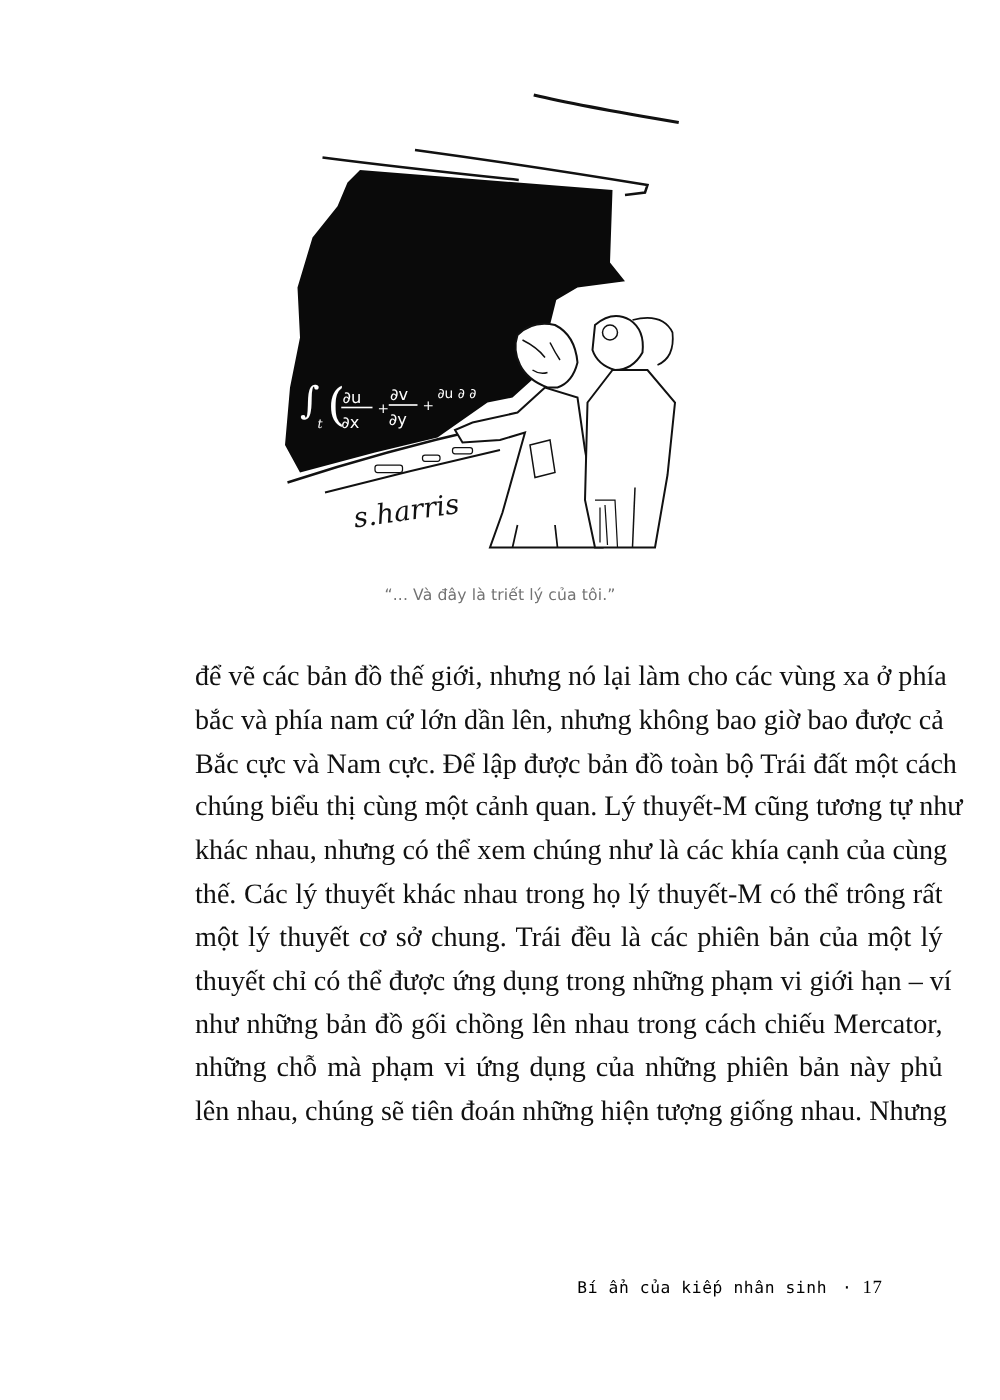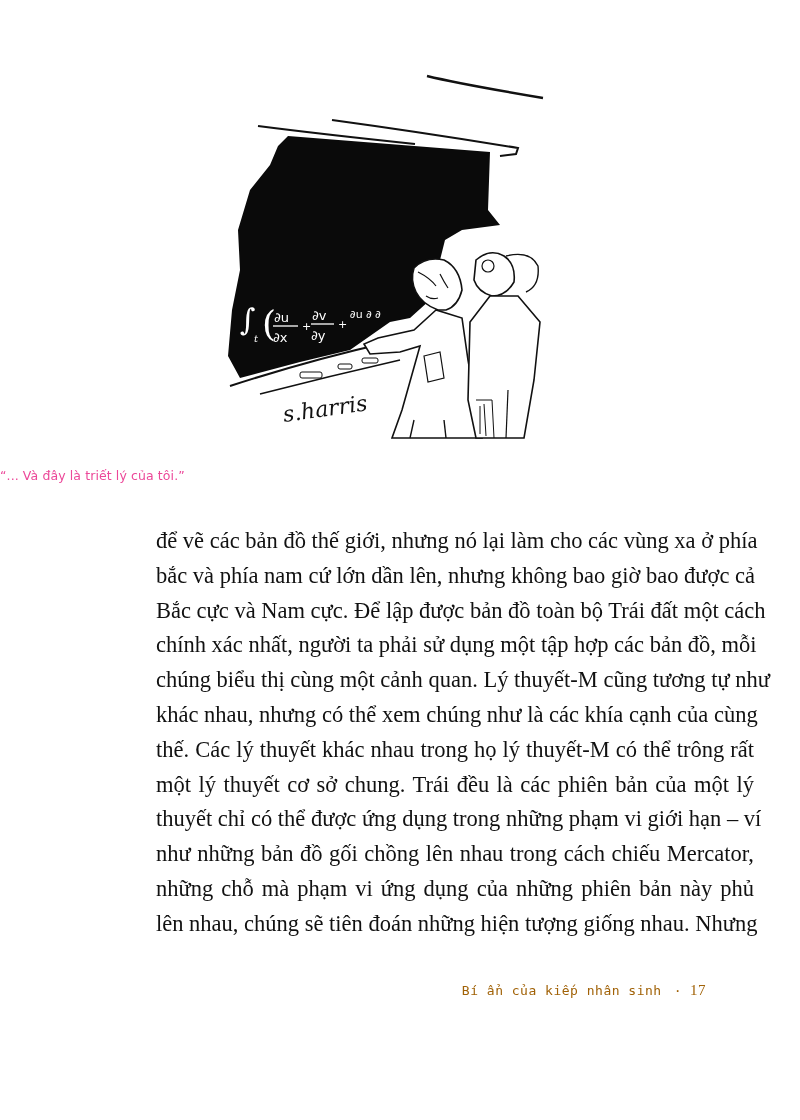--- a/index.html
+++ b/index.html
@@ -1,21 +1,21 @@
 <!DOCTYPE html>
 <html><head>
   <meta charset="utf-8">
   <style>
     html, body { margin: 0; padding: 0; background: #ffffff; }
     body { width: 800px; height: 1120px; position: relative; overflow: hidden; font-family: "Liberation Serif", serif; color: #111; }
     .illustration { position: absolute; left: 200px; top: 60px; width: 400px; height: 380px; }
-    .caption { position: absolute; left: 0; width: 800px; top: 468px; font-family: "DejaVu Sans", sans-serif; font-size: 12.5px; color: #ec4899; letter-spacing: 0.1px; }
+    .caption { position: absolute; left: 0; width: 800px; top: 468px; text-align: center; font-family: "DejaVu Sans", sans-serif; font-size: 12.5px; color: #737373; letter-spacing: 0.1px; }
     .body-text { position: absolute; left: 112px; top: 524px; width: 598px; margin-left: 44px; }
     .line { display: block; font-size: 22.5px; line-height: 34.8px; height: 34.8px; white-space: nowrap; text-align: justify; text-align-last: justify; }
-    .footer { position: absolute; top: 982px; right: 94px; font-family: "DejaVu Sans Mono", monospace; font-size: 13px; color: #a16207; letter-spacing: 0.5px; }
+    .footer { position: absolute; top: 1022px; right: 94px; font-family: "DejaVu Sans Mono", monospace; font-size: 13px; color: #000000; letter-spacing: 0.5px; }
     .footer .sep { margin: 0 8px 0 12px; }
     .footer .page-num { font-family: "Liberation Serif", serif; font-size: 15px; }
   </style>
 </head>
 <body>
 
 <div class="illustration">
   <svg width="400" height="380" viewBox="0 0 400 380" xmlns="http://www.w3.org/2000/svg">
 
     <path d="M227 16 Q260 24 343 38" stroke="#111" stroke-width="2.5" fill="none"></path>
@@ -62,21 +62,20 @@
     <text x="84" y="362" fill="#111" font-family="DejaVu Serif, serif" font-size="22" font-style="italic" transform="rotate(-8 84 362)">s.harris</text>
   </svg>
 </div>
 
 <div class="caption">“... Và đây là triết lý của tôi.”</div>
 
 <div class="body-text">
   <span class="line">để vẽ các bản đồ thế giới, nhưng nó lại làm cho các vùng xa ở phía</span>
   <span class="line">bắc và phía nam cứ lớn dần lên, nhưng không bao giờ bao được cả</span>
   <span class="line">Bắc cực và Nam cực. Để lập được bản đồ toàn bộ Trái đất một cách</span>
-  <span class="line">chính xác nhất, người ta phải sử dụng một tập hợp các bản đồ, mỗi</span>
   <span class="line">chúng biểu thị cùng một cảnh quan. Lý thuyết-M cũng tương tự như</span>
   <span class="line">khác nhau, nhưng có thể xem chúng như là các khía cạnh của cùng</span>
   <span class="line">thế. Các lý thuyết khác nhau trong họ lý thuyết-M có thể trông rất</span>
   <span class="line">một lý thuyết cơ sở chung. Trái đều là các phiên bản của một lý</span>
   <span class="line">thuyết chỉ có thể được ứng dụng trong những phạm vi giới hạn – ví</span>
   <span class="line">như những bản đồ gối chồng lên nhau trong cách chiếu Mercator,</span>
   <span class="line">những chỗ mà phạm vi ứng dụng của những phiên bản này phủ</span>
   <span class="line">lên nhau, chúng sẽ tiên đoán những hiện tượng giống nhau. Nhưng</span>
 </div>
 

